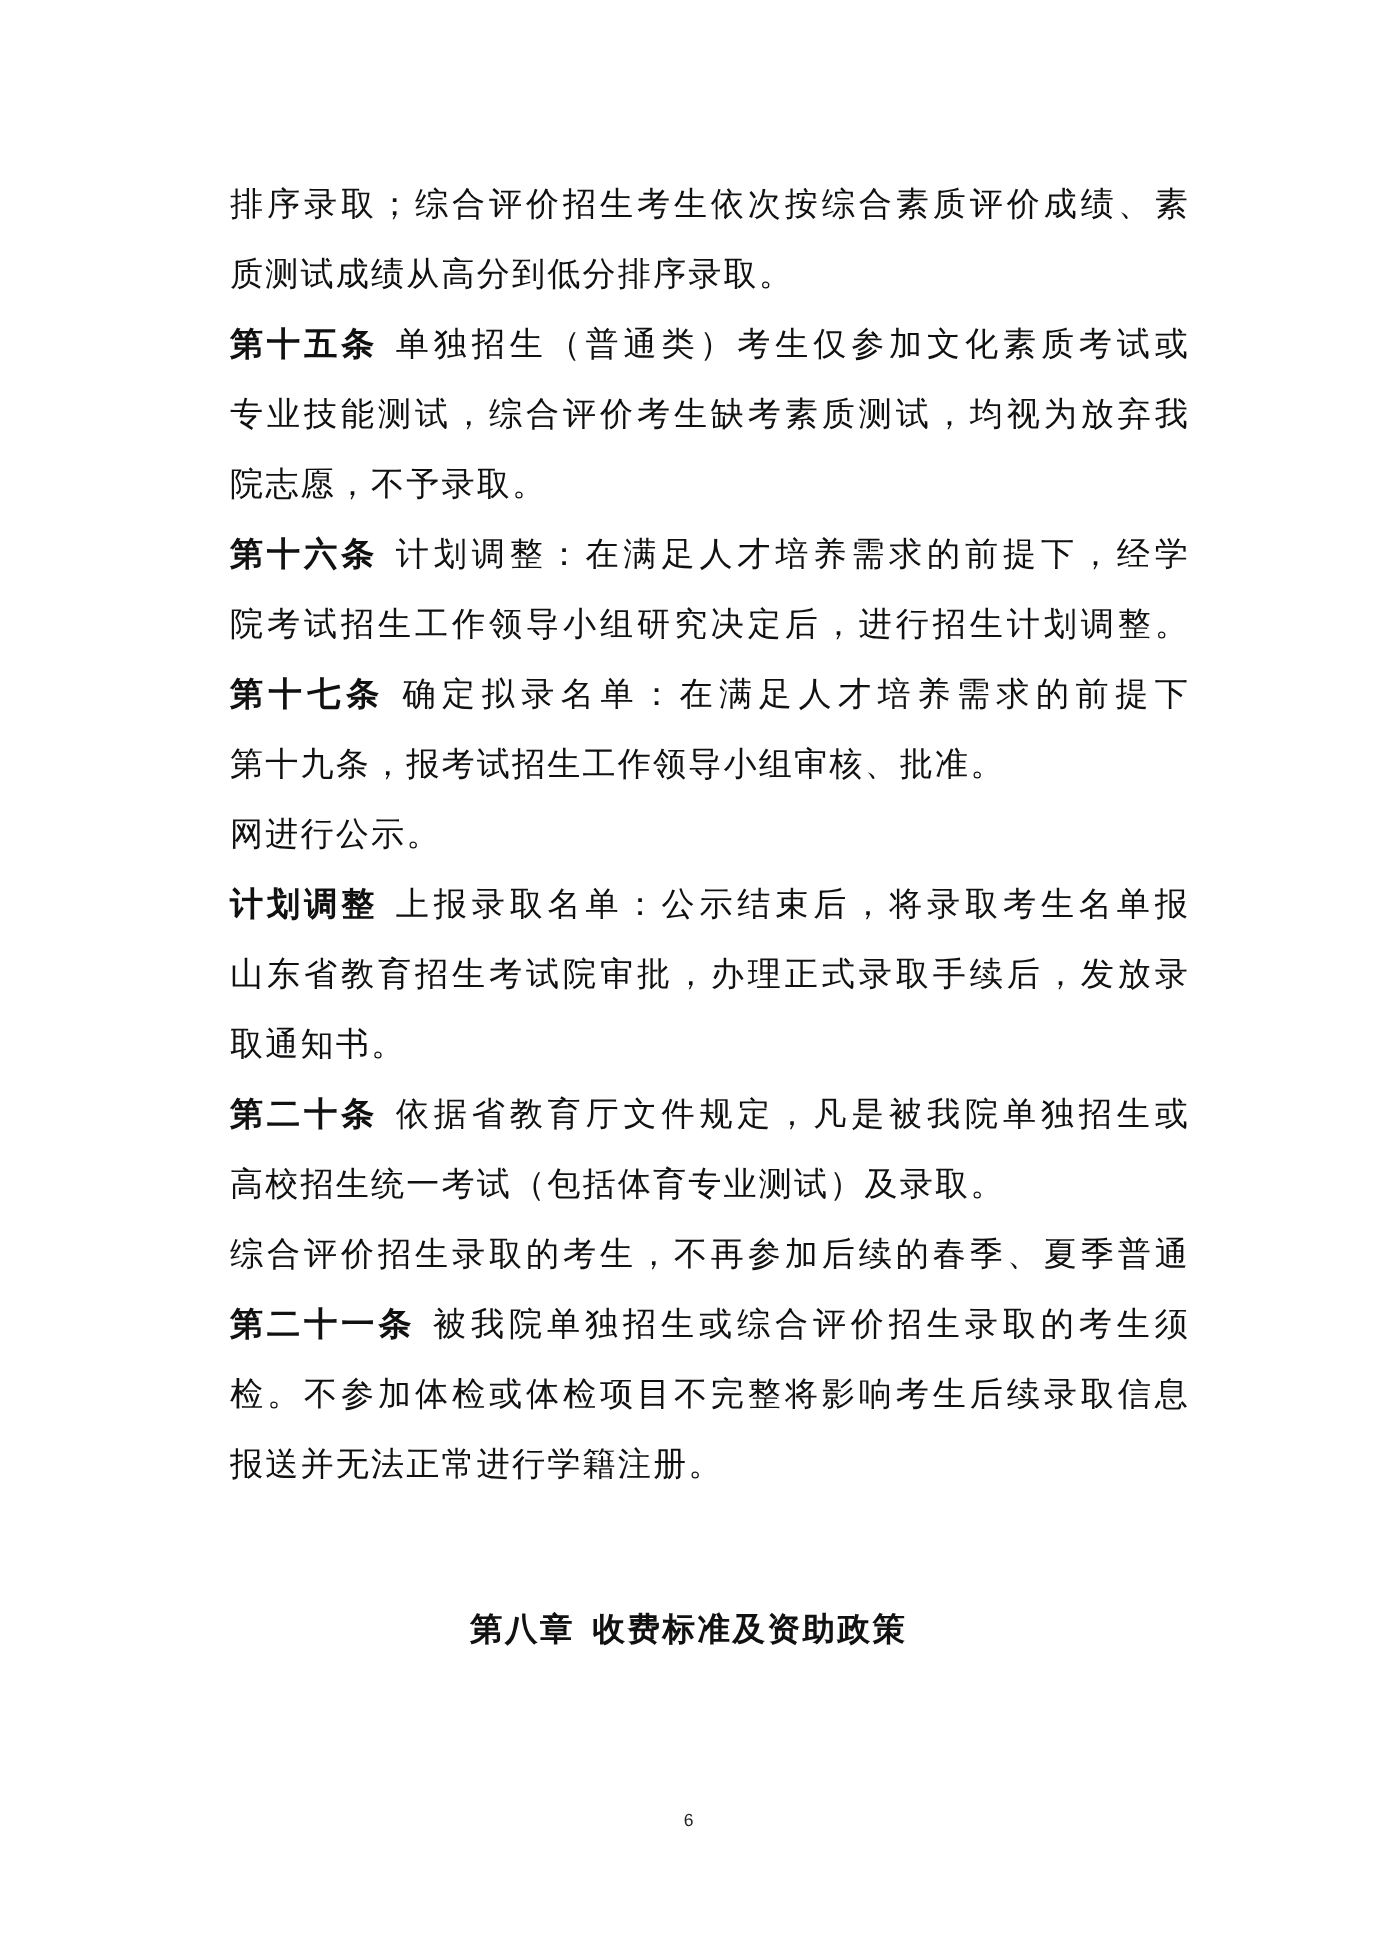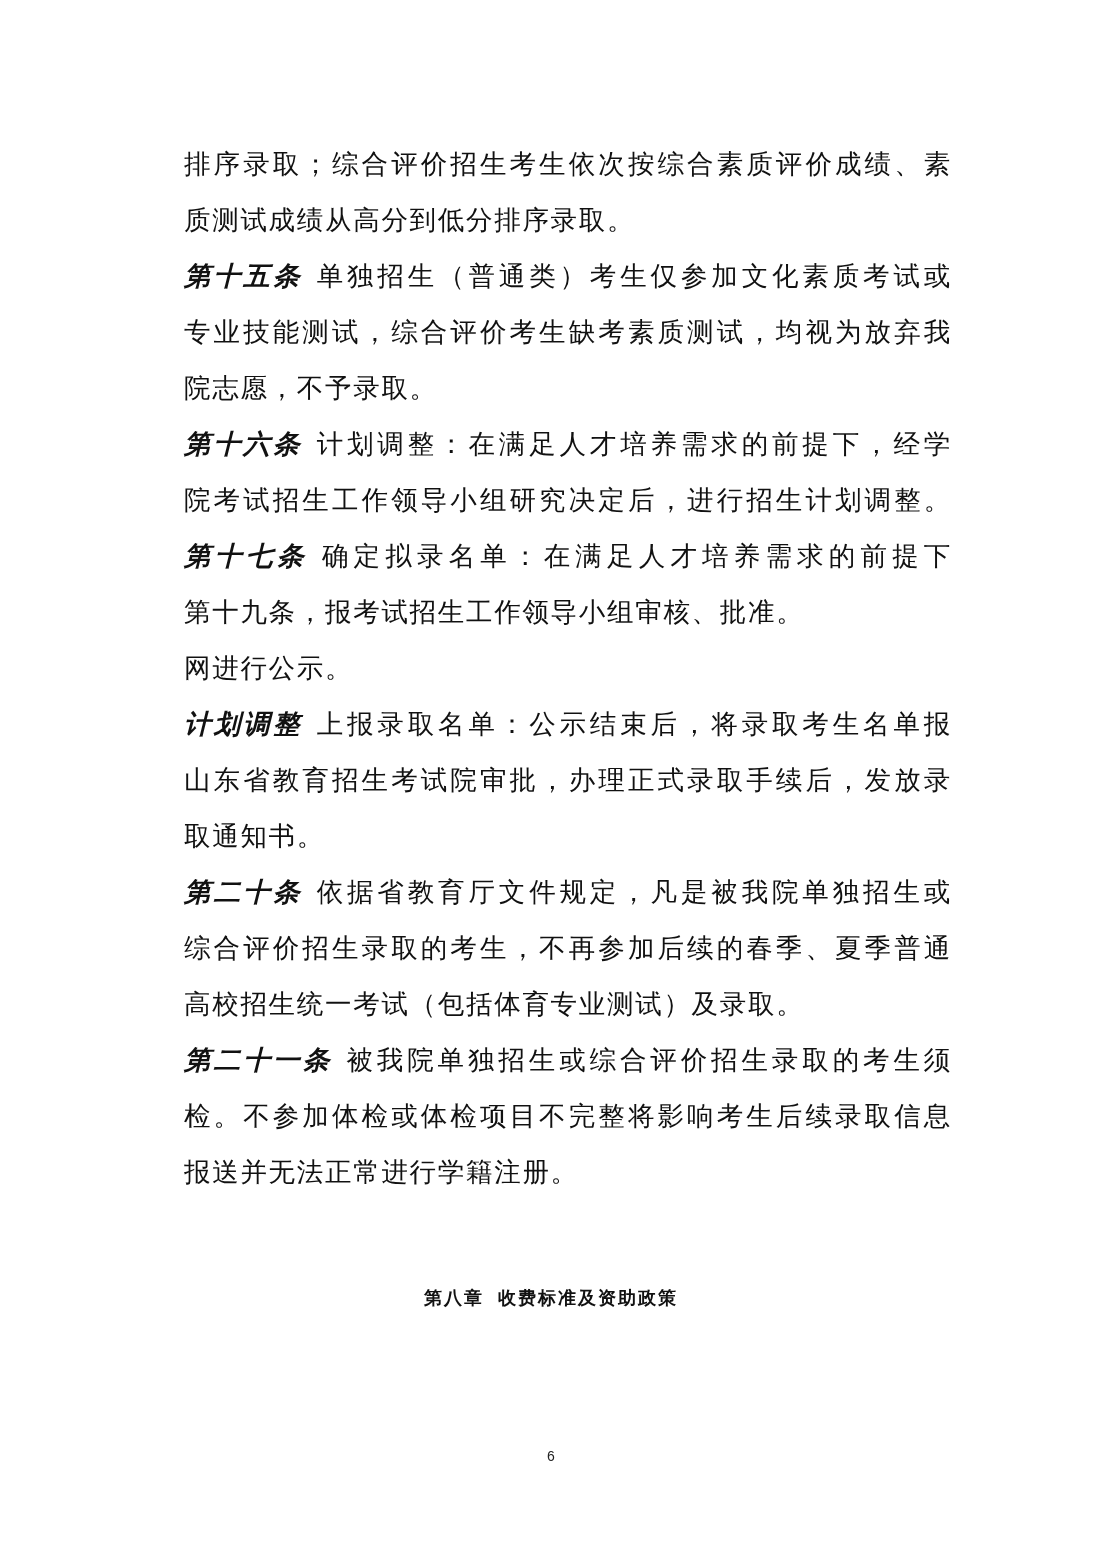--- a/index.html
+++ b/index.html
@@ -29,40 +29,39 @@
       text-align: justify;
       margin: 0 0 0 0;
       word-break: break-all;
     }
     .para + .para { margin-top: 0px; }
     .article-label {
       font-weight: bold;
       font-family: "DejaVu Sans", "Liberation Sans", sans-serif;
       letter-spacing: 1px;
       margin-right: 14px;
-      font-style: italic;
     }
     .line {
       display: block;
       white-space: nowrap;
       height: 56px;
     }
     .line.justify {
       text-align: justify;
       text-align-last: justify;
     }
     .chapter-title {
       position: absolute;
       left: 0;
       width: 1102px;
       top: 1286px;
       text-align: center;
       font-family: "DejaVu Sans", "Liberation Sans", sans-serif;
       font-weight: bold;
-      font-size: 18px;
+      font-size: 26px;
       letter-spacing: 2px;
     }
     .chapter-title .sep { display: inline-block; width: 14px; }
     .page-number {
       position: absolute;
       left: 0;
       width: 1102px;
       top: 1448px;
       text-align: center;
       font-family: "Liberation Sans", sans-serif;
@@ -101,22 +100,22 @@
   </div>
 
   <div class="para">
     <span class="line justify"><span class="article-label">计划调整</span><span>上报录取名单：公示结束后，将录取考生名单报</span></span>
     <span class="line justify">山东省教育招生考试院审批，办理正式录取手续后，发放录</span>
     <span class="line">取通知书。</span>
   </div>
 
   <div class="para">
     <span class="line justify"><span class="article-label">第二十条</span><span>依据省教育厅文件规定，凡是被我院单独招生或</span></span>
+    <span class="line">高校招生统一考试（包括体育专业测试）及录取。</span>
     <span class="line justify">综合评价招生录取的考生，不再参加后续的春季、夏季普通</span>
-    <span class="line">高校招生统一考试（包括体育专业测试）及录取。</span>
   </div>
 
   <div class="para">
     <span class="line justify"><span class="article-label">第二十一条</span><span>被我院单独招生或综合评价招生录取的考生须</span></span>
     <span class="line justify">检。不参加体检或体检项目不完整将影响考生后续录取信息</span>
     <span class="line">报送并无法正常进行学籍注册。</span>
   </div>
 
 </div>
 

